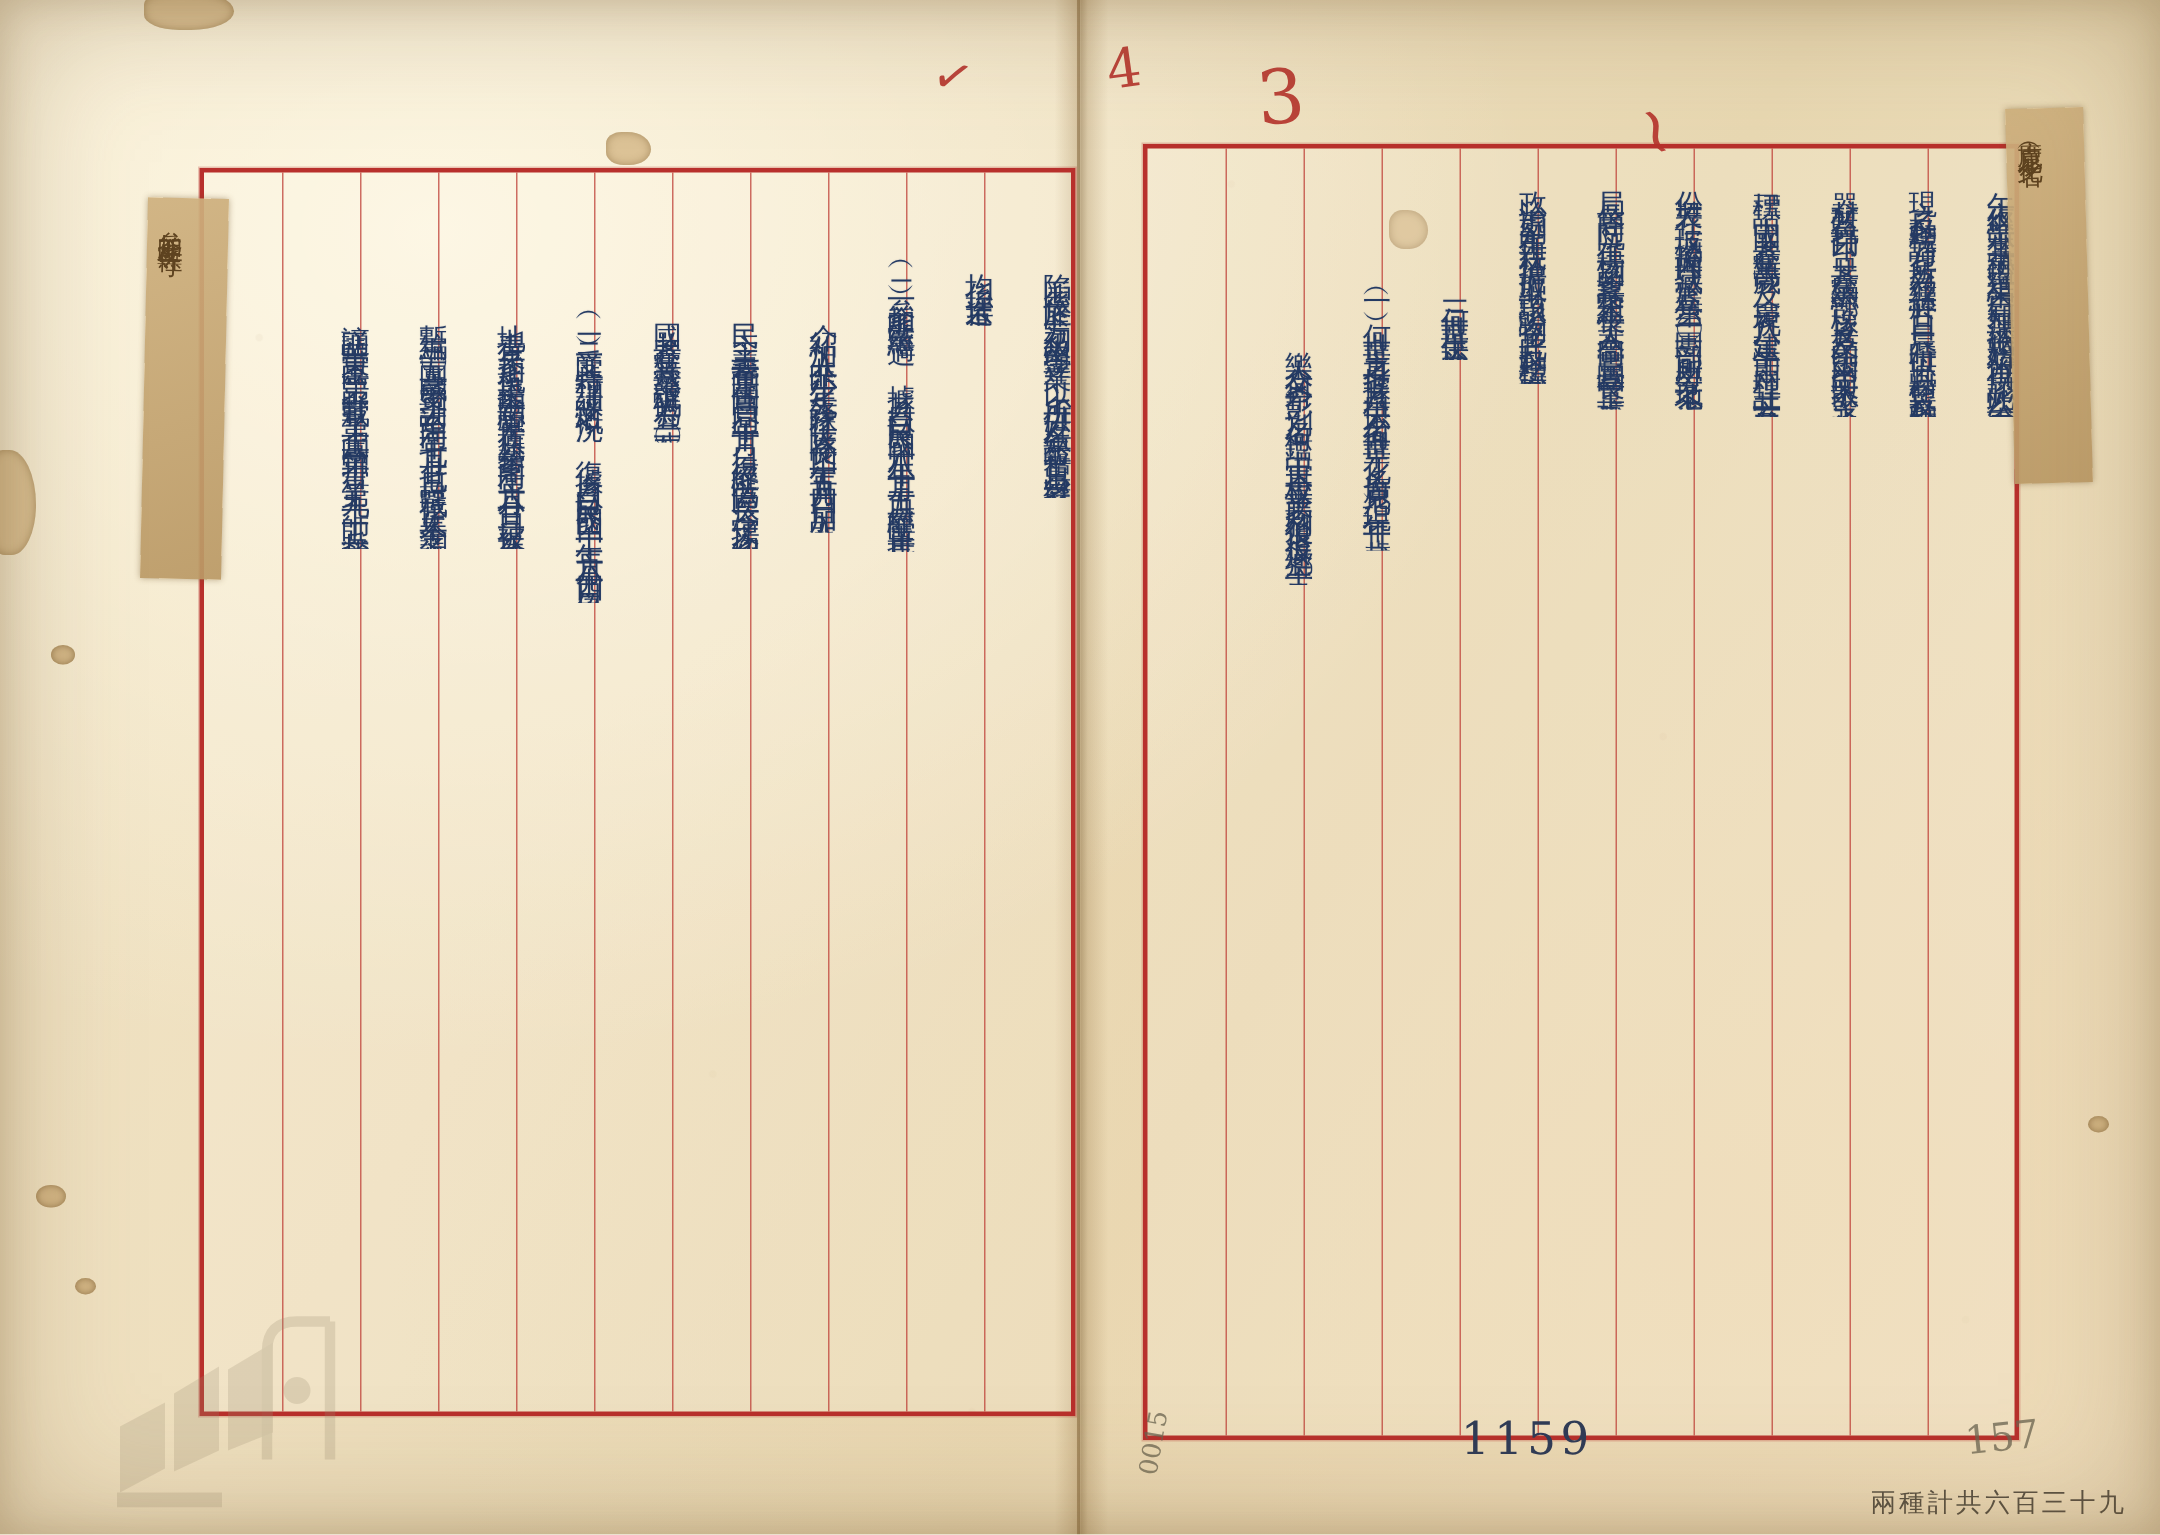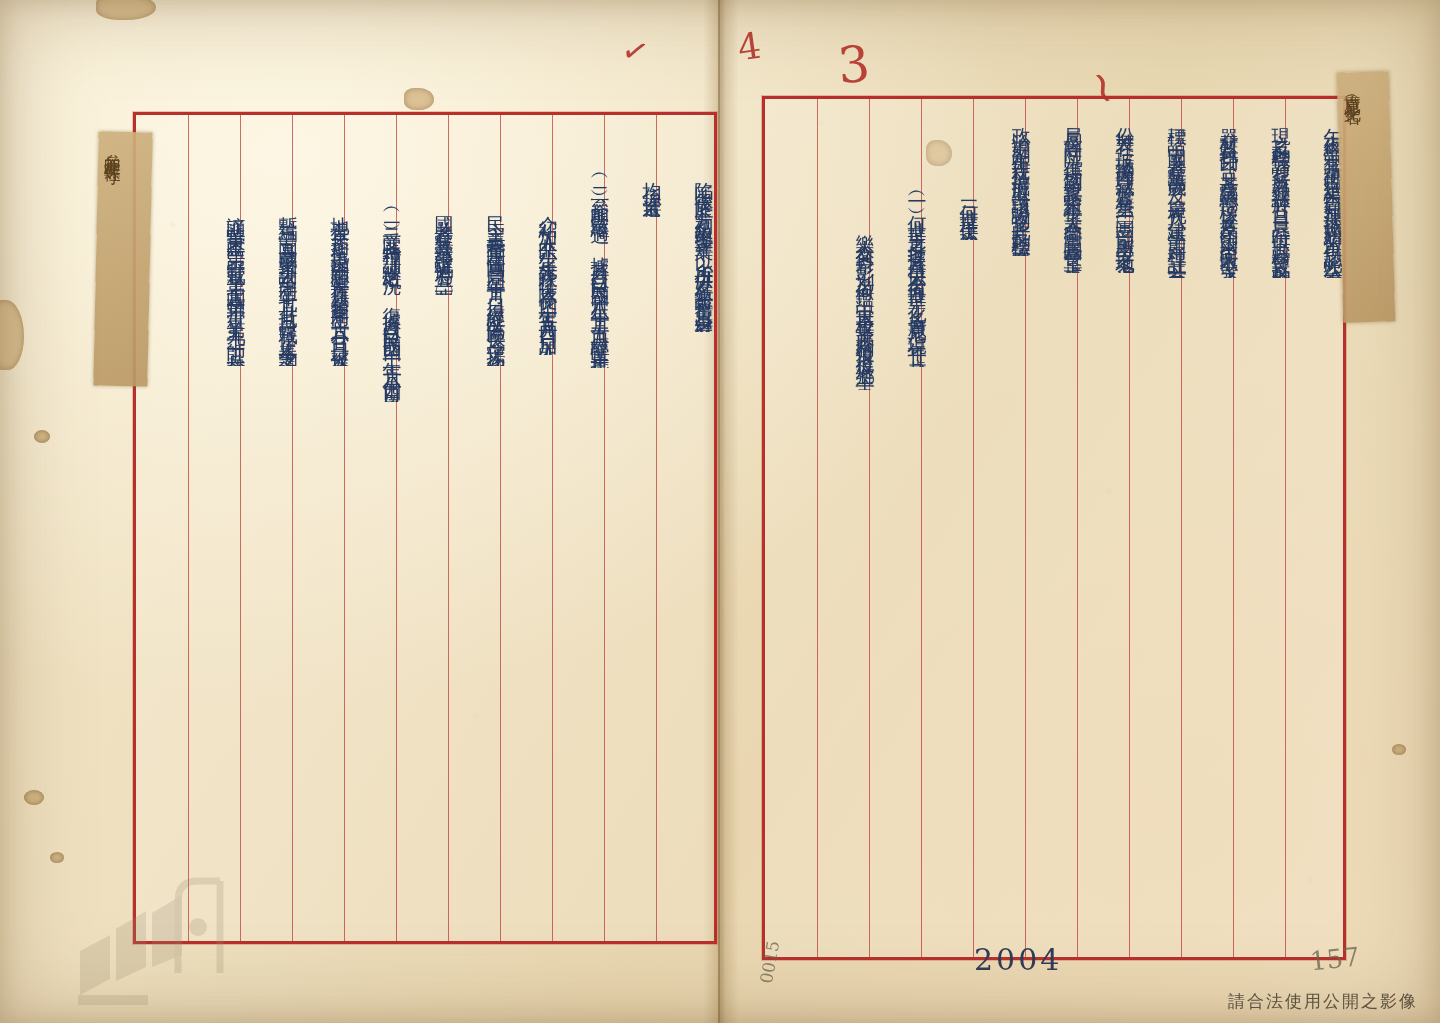--- a/index.html
+++ b/index.html
@@ -252,36 +252,36 @@
 
   <div class="tape" style="left:96px;top:132px;width:54px;height:254px;transform:rotate(1.2deg);">
     <div class="tape-label">參加匪黨佐寸</div>
   </div>
 
   <div class="hand-red" style="left:622px;top:32px;font-size:32px;transform:rotate(14deg);">✓</div>
   <div class="hand-red" style="left:738px;top:26px;font-size:36px;transform:rotate(-8deg);">4</div>
   <div class="hand-red" style="left:838px;top:36px;font-size:50px;transform:rotate(-5deg);">3</div>
   <div class="hand-red" style="left:1086px;top:62px;font-size:44px;transform:rotate(75deg);">~</div>
 
-  <div class="stamp-num" style="left:974px;top:942px;font-size:30px;letter-spacing:3px;">2004</div>
+  <div class="stamp-num" style="left:974px;top:942px;font-size:30px;letter-spacing:3px;">1159</div>
   <div class="pencil" style="left:1310px;top:944px;font-size:26px;transform:rotate(-6deg);">157</div>
   <div class="pencil" style="left:748px;top:952px;font-size:17px;transform:rotate(-80deg);">0015</div>
 
   <div class="watermark-logo">
     <svg viewBox="0 0 180 150" width="180" height="150" aria-hidden="true">
       <g fill="#9a8d72" opacity="0.75">
         <path d="M10 140 L10 96 L40 80 L40 124 Z"></path>
         <path d="M46 126 L46 74 L76 56 L76 112 Z"></path>
         <path d="M82 112 L82 58 L112 40 L112 100 Z"></path>
         <path d="M8 150 L78 150 L78 140 L8 140 Z"></path>
       </g>
       <g fill="none" stroke="#9a8d72" stroke-width="7" opacity="0.8">
         <path d="M108 118 L108 46 Q108 26 128 26 L150 26"></path>
         <path d="M150 26 L150 118"></path>
       </g>
       <circle cx="128" cy="72" r="9" fill="#9a8d72" opacity="0.8"></circle>
     </svg>
   </div>
 
-  <div class="footer-note">請合法使用公開之影像</div>
+  <div class="footer-note">兩種計共六百三十九</div>
 
   <div class="edge-shadow"></div>
 </div>
 
 </body></html>

